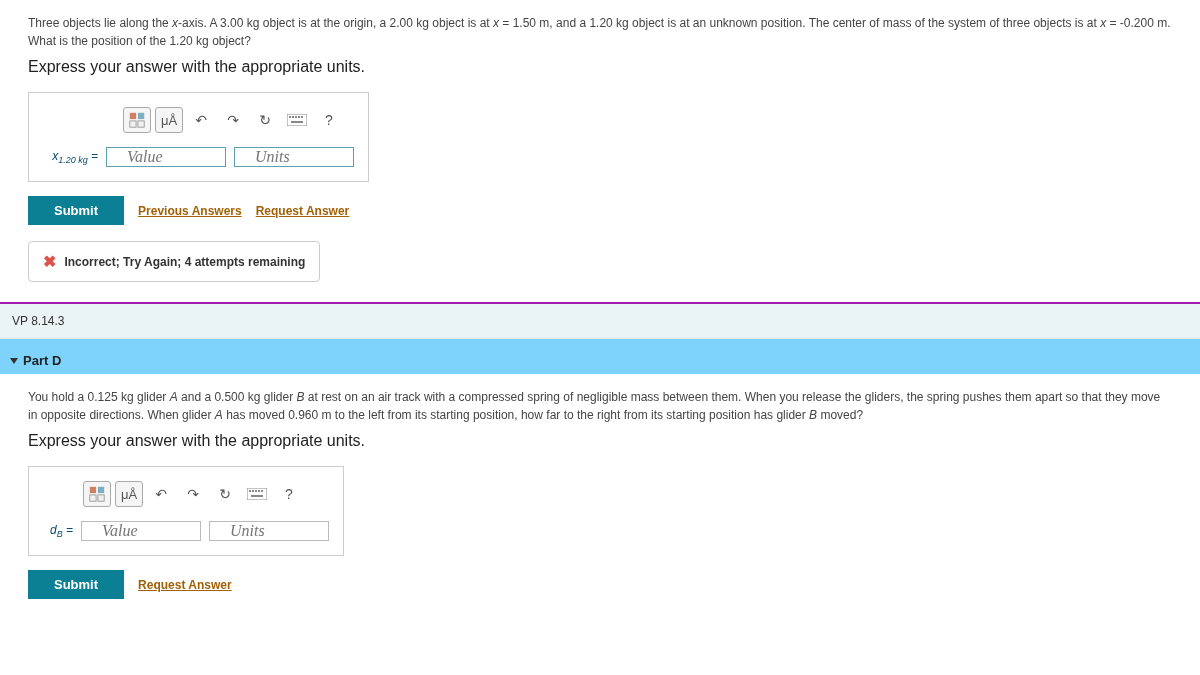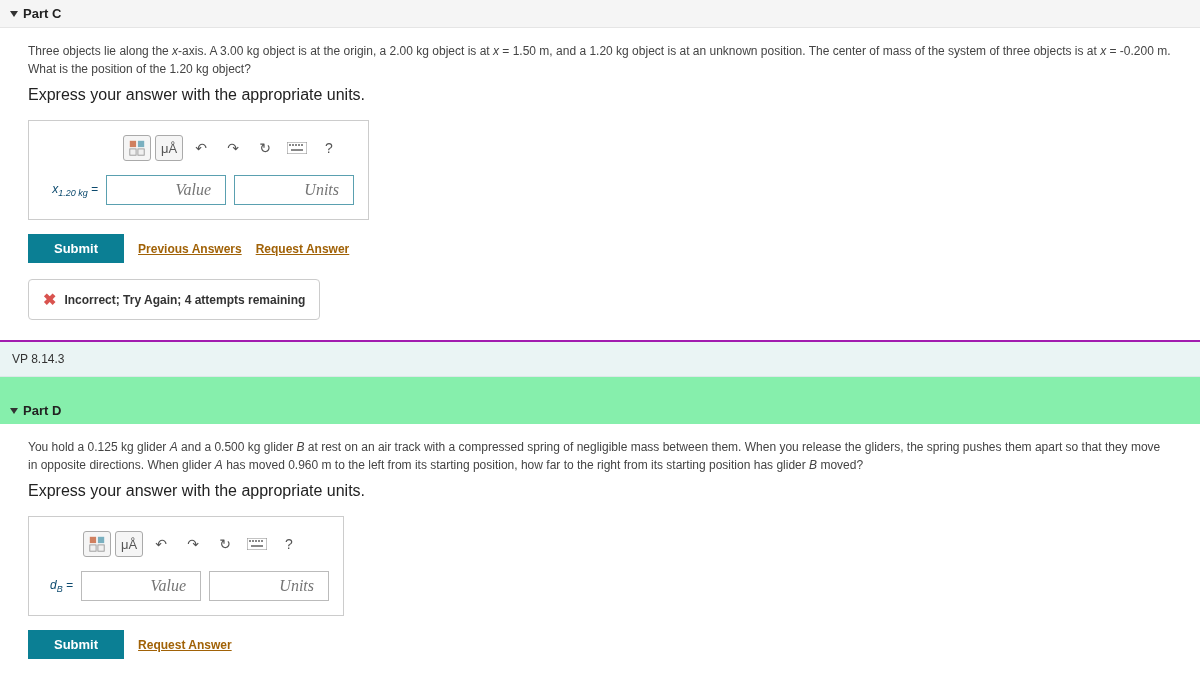--- a/index.html
+++ b/index.html
@@ -12,44 +12,38 @@
   .prompt { font-size: 12px; color: #444; line-height: 1.5; margin-bottom: 8px; }
   .prompt em, .prompt .var { font-style: italic; }
   .instruction { font-size: 16px; color: #222; margin-bottom: 16px; }
   .answer-box { border: 1px solid #ccc; border-radius: 0; display: inline-block; padding: 14px; margin-bottom: 14px; }
   .toolbar { display: flex; align-items: center; gap: 4px; margin-bottom: 14px; margin-left: 80px; }
   .tool-btn { width: 28px; height: 26px; display: flex; align-items: center; justify-content: center; color: #555; font-size: 14px; border-radius: 3px; }
   .tool-btn.boxed { border: 1px solid #aaa; background: #f5f5f5; }
   .tool-btn.boxed svg { width: 18px; height: 18px; }
   .input-row { display: flex; align-items: center; gap: 8px; }
   .var-label { font-size: 12px; color: #0c4a6e; font-style: italic; min-width: 55px; text-align: right;}
-  .input-field { border: 1px solid #5aa0b0; height: 30px; padding: 4px 14px; font-family: Georgia, serif; font-style: italic; font-size: 16px; color: #999; text-align: right; }
+  .input-field { border: 1px solid #5aa0b0; height: 20px; padding: 4px 20px; font-family: Georgia, serif; font-style: italic; font-size: 16px; color: #999; }
   .value-field { width: 120px; }
   .units-field { width: 120px; }
   .actions { display: flex; align-items: center; gap: 14px; margin-bottom: 16px; }
   .submit-btn { background: #0b7f94; color: #fff; border: none; padding: 7px 26px; font-size: 13px; font-weight: bold; cursor: pointer; }
   .link { color: #a16207; text-decoration: underline; font-size: 12px; font-weight: bold; cursor: pointer; }
   .feedback-box { border: 1px solid #ccc; border-radius: 4px; display: inline-flex; align-items: center; padding: 10px 14px; gap: 8px; }
   .feedback-box .x-icon { color: #d9534f; font-weight: bold; font-size: 16px; }
   .feedback-box .msg { font-weight: bold; font-size: 12px; color: #333; }
   .vp-bar { background: #eaf4f4; padding: 10px 12px; font-size: 12px; color: #333; border-top: 2px solid #a21caf; border-bottom: 1px solid #dde8e8; }
   .kg { font-family: Liberation Sans, sans-serif; }
   .mu-a { font-size: 13px; }
 </style>
 </head>
 <body>
 
 <div class="container">
 
-  <div class="part-header">
-    <div class="part-title">
-      <span class="triangle"></span>
-      <span>Part C</span>
-    </div>
-  </div>
 
   <div class="part-body">
     <p class="prompt">
       <span>Three objects lie along the </span><span class="var">x</span><span>-axis. A 3.00 </span><span class="kg">kg</span><span> object is at the origin, a 2.00 </span><span class="kg">kg</span><span> object is at </span><span class="var">x</span><span> = 1.50 </span><span class="kg">m</span><span>, and a 1.20 </span><span class="kg">kg</span><span> object is at an unknown position. The center of mass of the system of three objects is at </span><span class="var">x</span><span> = -0.200 </span><span class="kg">m</span><span>. What is the position of the 1.20 </span><span class="kg">kg</span><span> object?</span>
     </p>
     <p class="instruction">Express your answer with the appropriate units.</p>
 
     <div class="answer-box">
       <div class="toolbar">
         <div class="tool-btn boxed">
@@ -91,21 +85,21 @@
     </div>
 
     <div class="feedback-box">
       <span class="x-icon">✖</span>
       <span class="msg">Incorrect; Try Again; 4 attempts remaining</span>
     </div>
   </div>
 
   <div class="vp-bar">VP 8.14.3</div>
 
-  <div class="part-header" style="background:#86efac;border-bottom:none;padding-top:26px;">
+  <div class="part-header" style="background:#7dd3fc;border-bottom:none;padding-top:14px;">
     <div class="part-title">
       <span class="triangle"></span>
       <span>Part D</span>
     </div>
   </div>
 
   <div class="part-body">
     <p class="prompt">
       <span>You hold a 0.125 </span><span class="kg">kg</span><span> glider </span><span class="var">A</span><span> and a 0.500 </span><span class="kg">kg</span><span> glider </span><span class="var">B</span><span> at rest on an air track with a compressed spring of negligible mass between them. When you release the gliders, the spring pushes them apart so that they move in opposite directions. When glider </span><span class="var">A</span><span> has moved 0.960 </span><span class="kg">m</span><span> to the left from its starting position, how far to the right from its starting position has glider </span><span class="var">B</span><span> moved?</span>
     </p>

